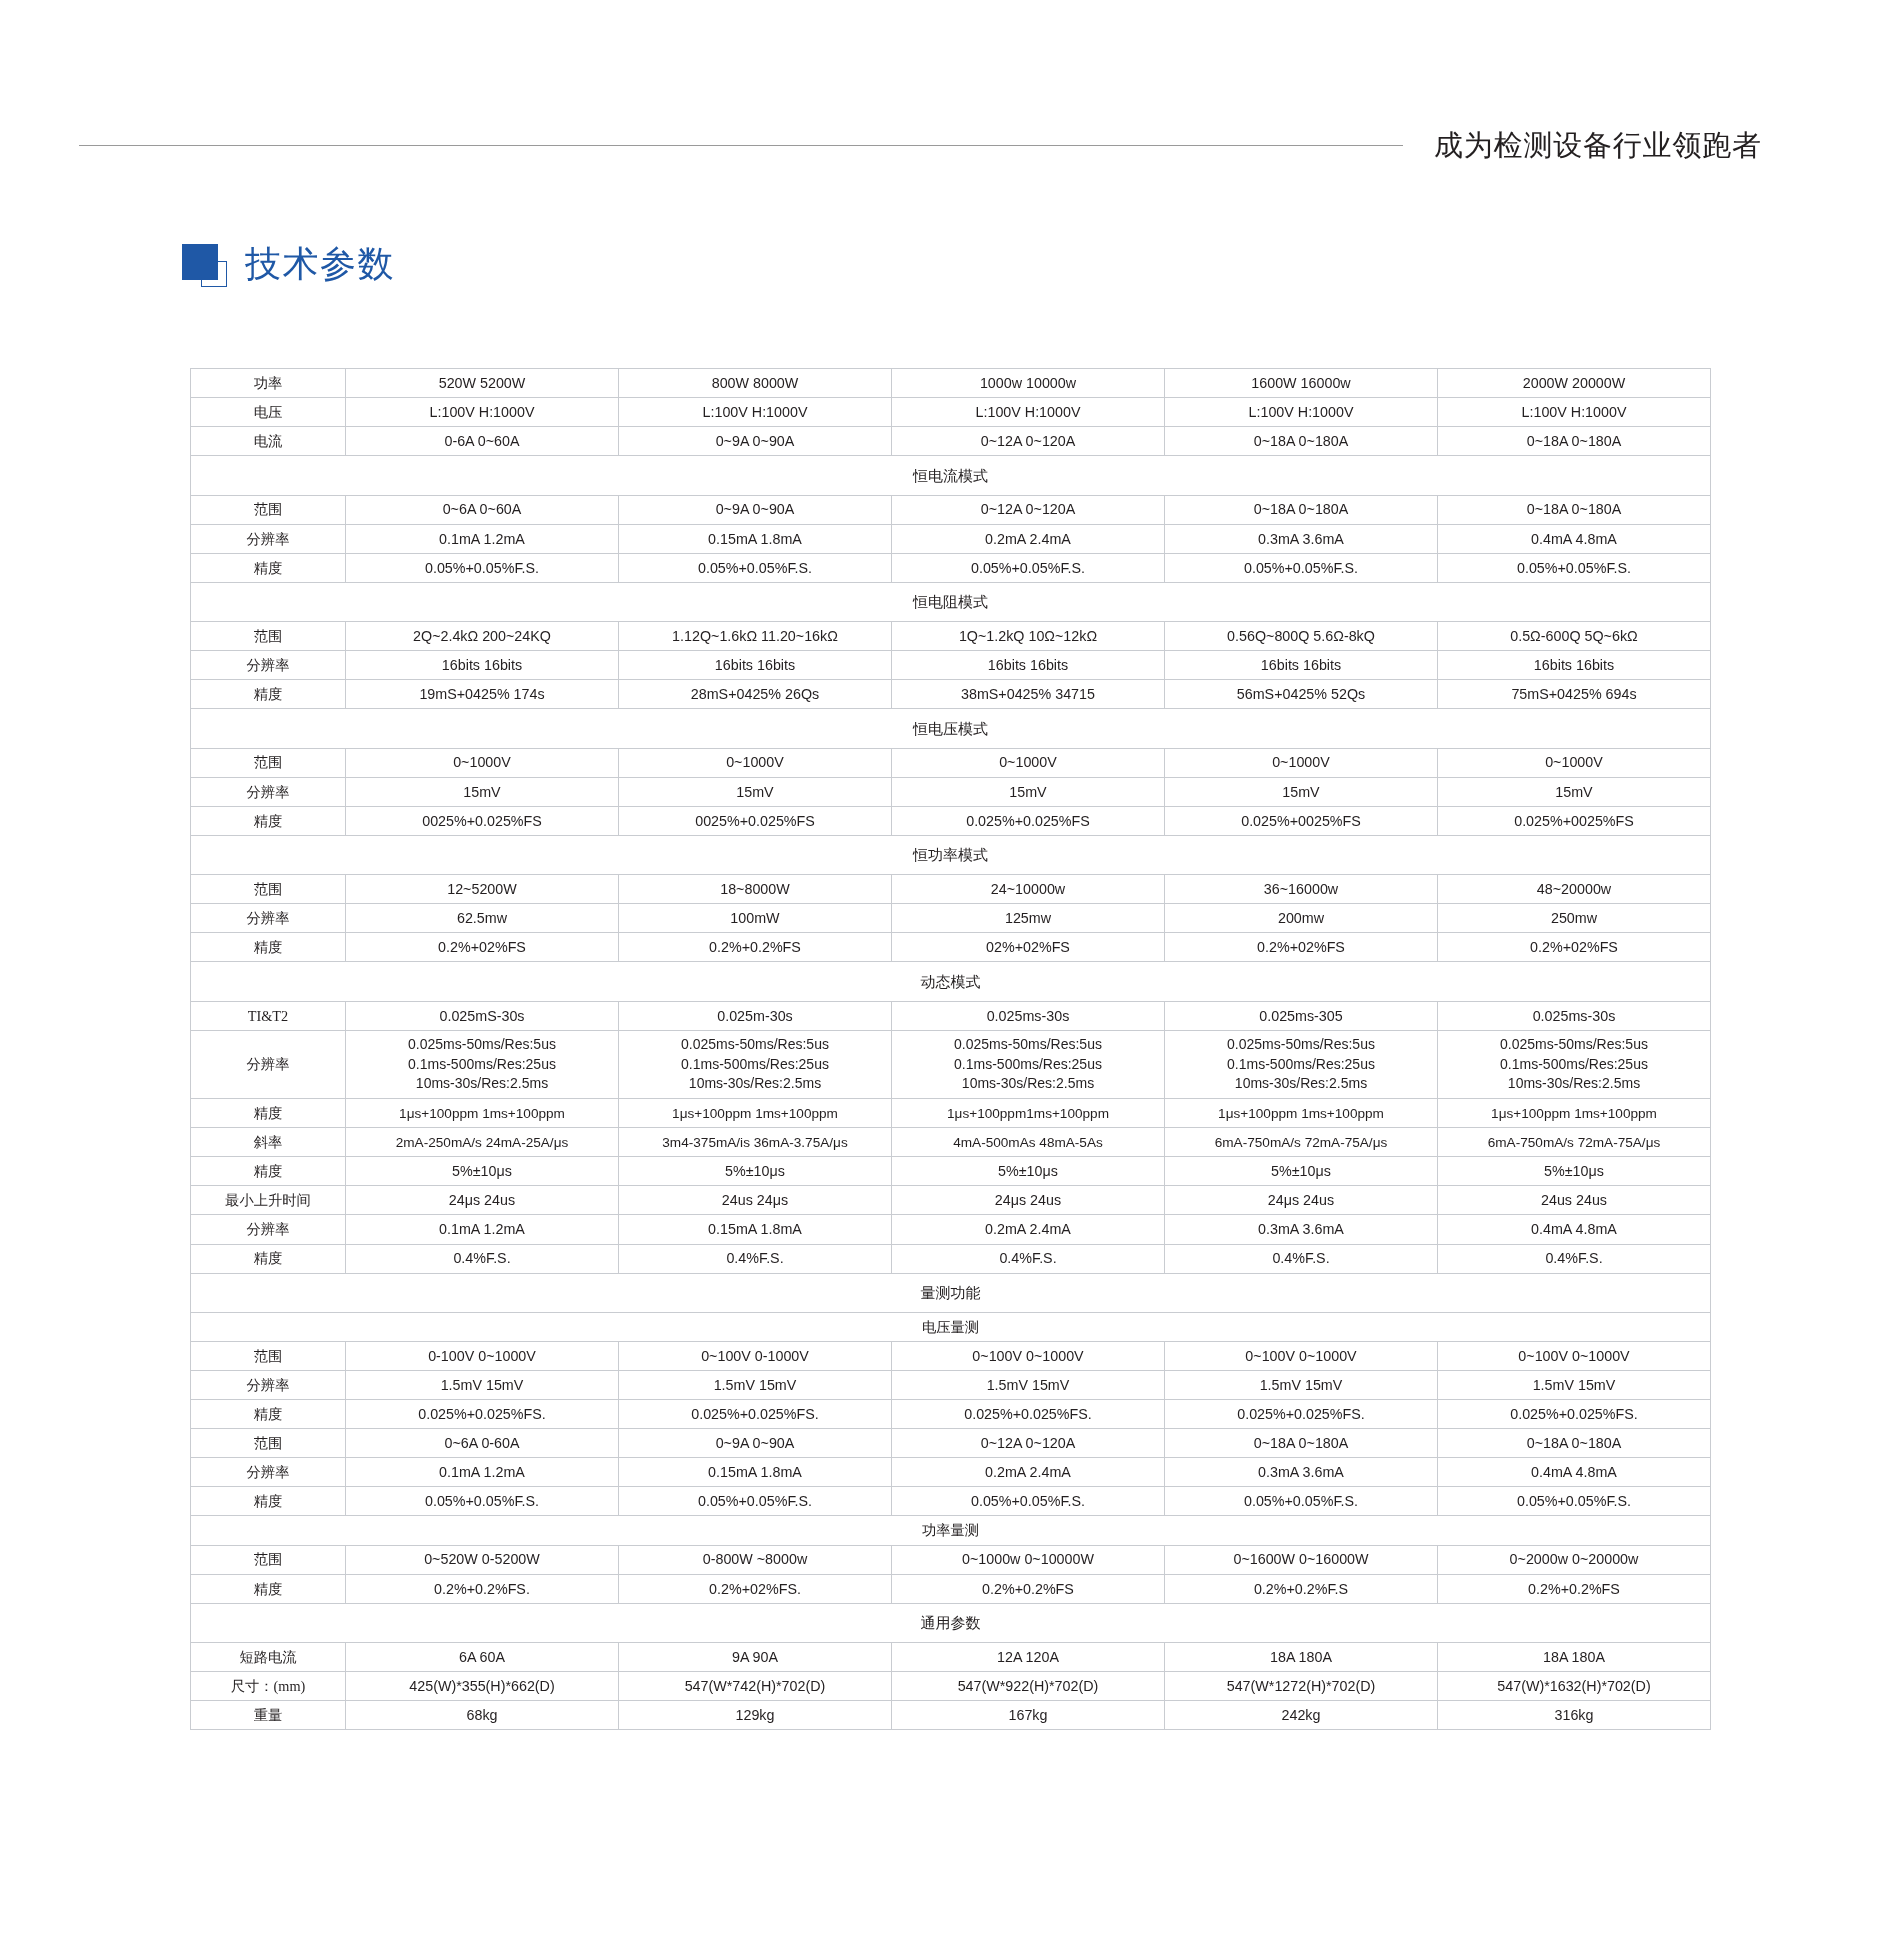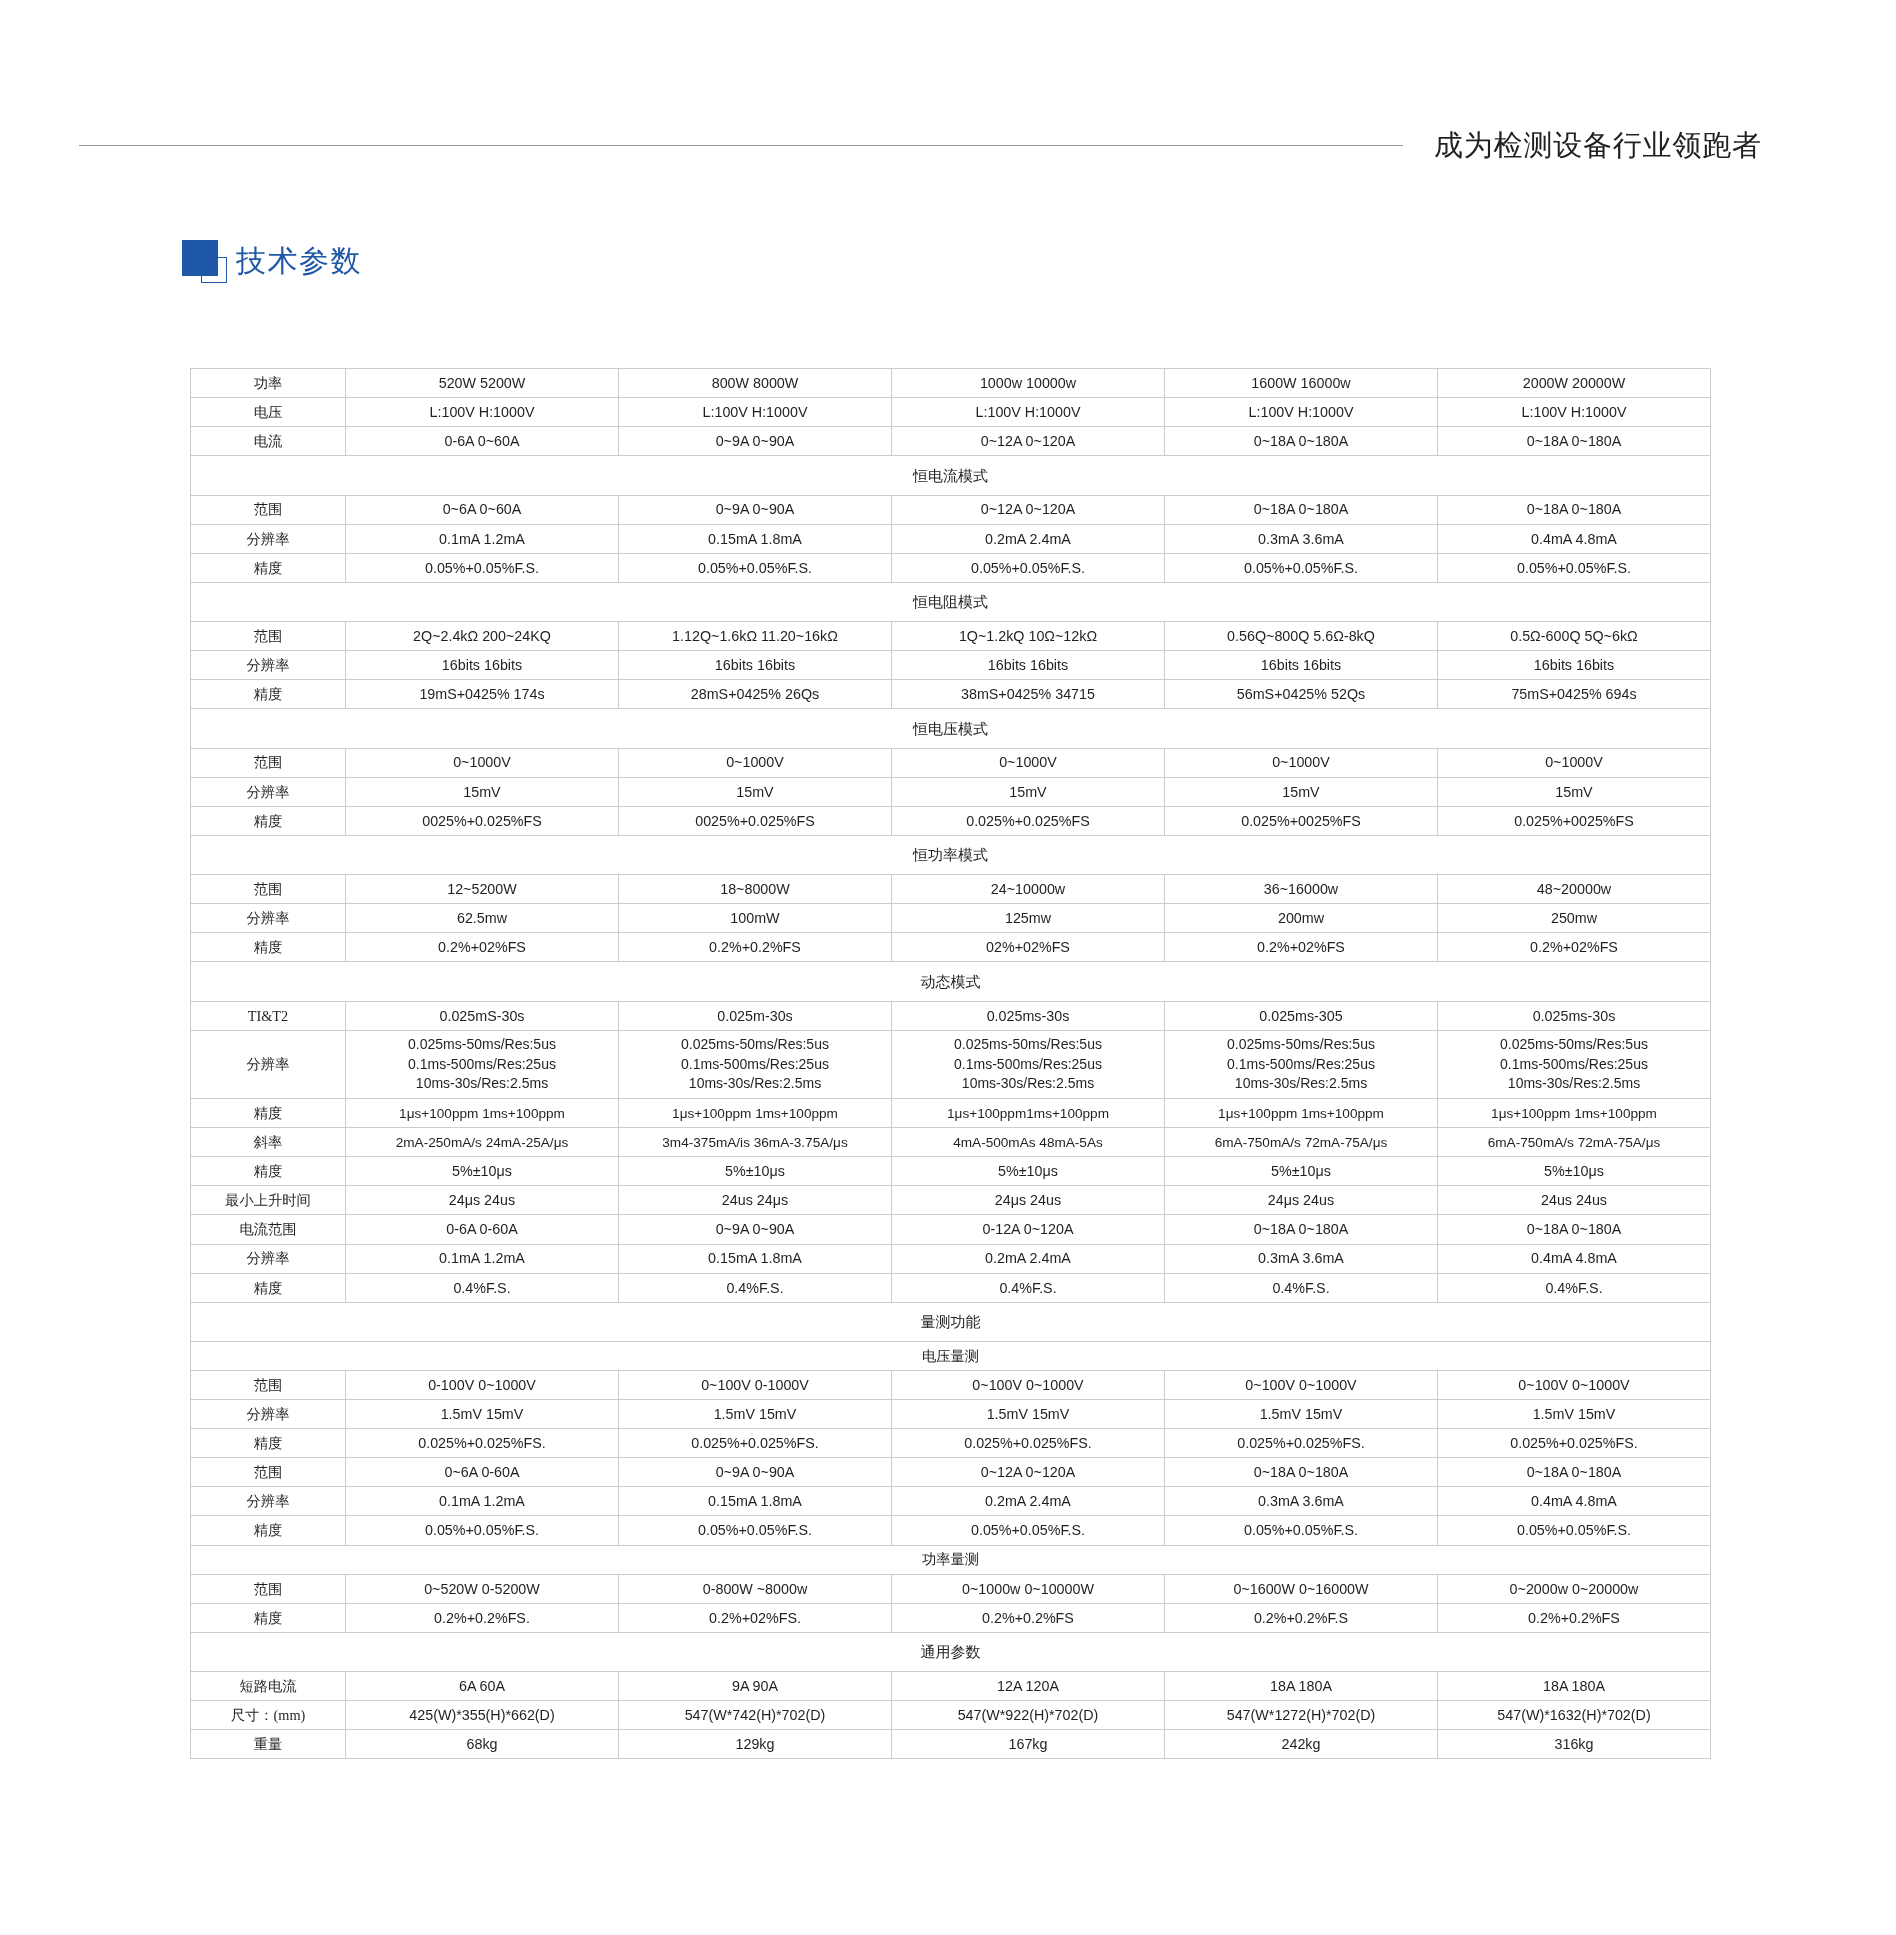--- a/index.html
+++ b/index.html
@@ -72,24 +72,24 @@
   .sq-outline {
     position: absolute;
     left: 18.6px;
     top: 17px;
     width: 24px;
     height: 24px;
     border: 1.2px solid #1f58a6;
     background: transparent;
   }
   .section-title {
-    font-size: 30px;
+    font-size: 36px;
     color: #1f58a6;
     letter-spacing: 1.5px;
-    margin-left: 4px;
+    margin-left: 13px;
     white-space: nowrap;
   }
 
   
   .table-wrap {
     position: absolute;
     top: 368px;
     left: 190px;
     width: 1518px;
   }
@@ -359,28 +359,20 @@
           </tr>
           <tr>
             <td class="label">最小上升时间</td>
             <td>24μs   24us</td>
             <td>24us    24μs</td>
             <td>24μs   24us</td>
             <td>24μs   24us</td>
             <td>24us    24us</td>
           </tr>
           <tr>
-            <td class="label">电流范围</td>
-            <td>0-6A         0-60A</td>
-            <td>0~9A        0~90A</td>
-            <td>0-12A     0~120A</td>
-            <td>0~18A     0~180A</td>
-            <td>0~18A     0~180A</td>
-          </tr>
-          <tr>
             <td class="label">分辨率</td>
             <td>0.1mA      1.2mA</td>
             <td>0.15mA     1.8mA</td>
             <td>0.2mA      2.4mA</td>
             <td>0.3mA      3.6mA</td>
             <td>0.4mA      4.8mA</td>
           </tr>
           <tr>
             <td class="label">精度</td>
             <td>0.4%F.S.</td>

